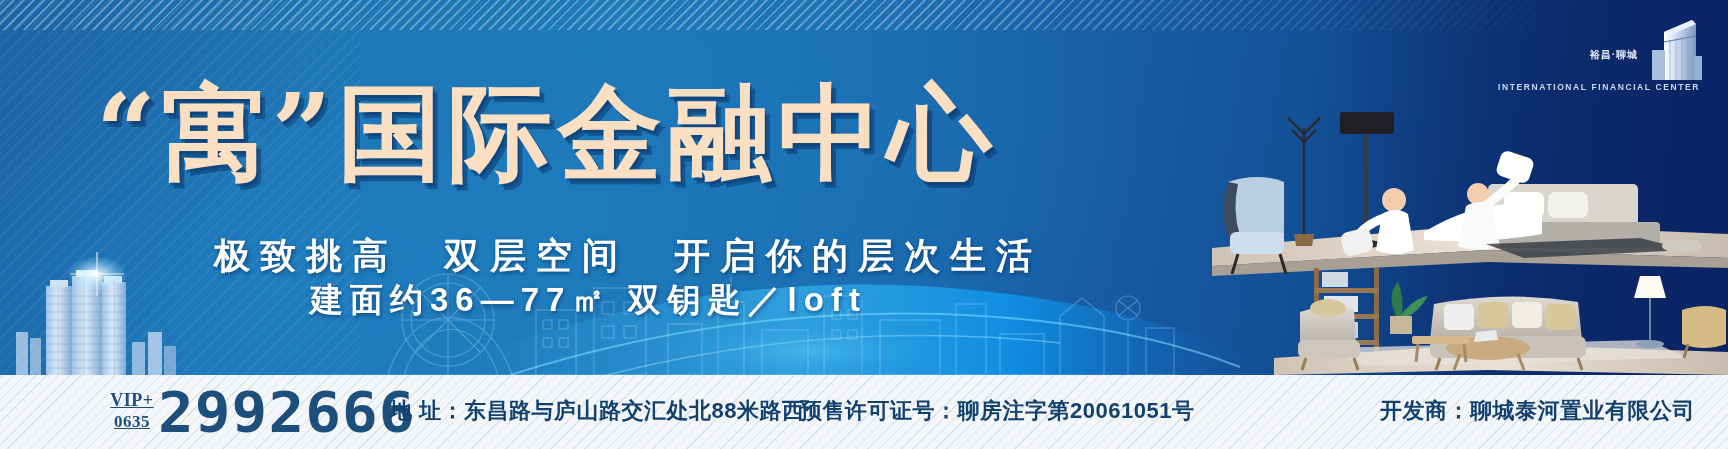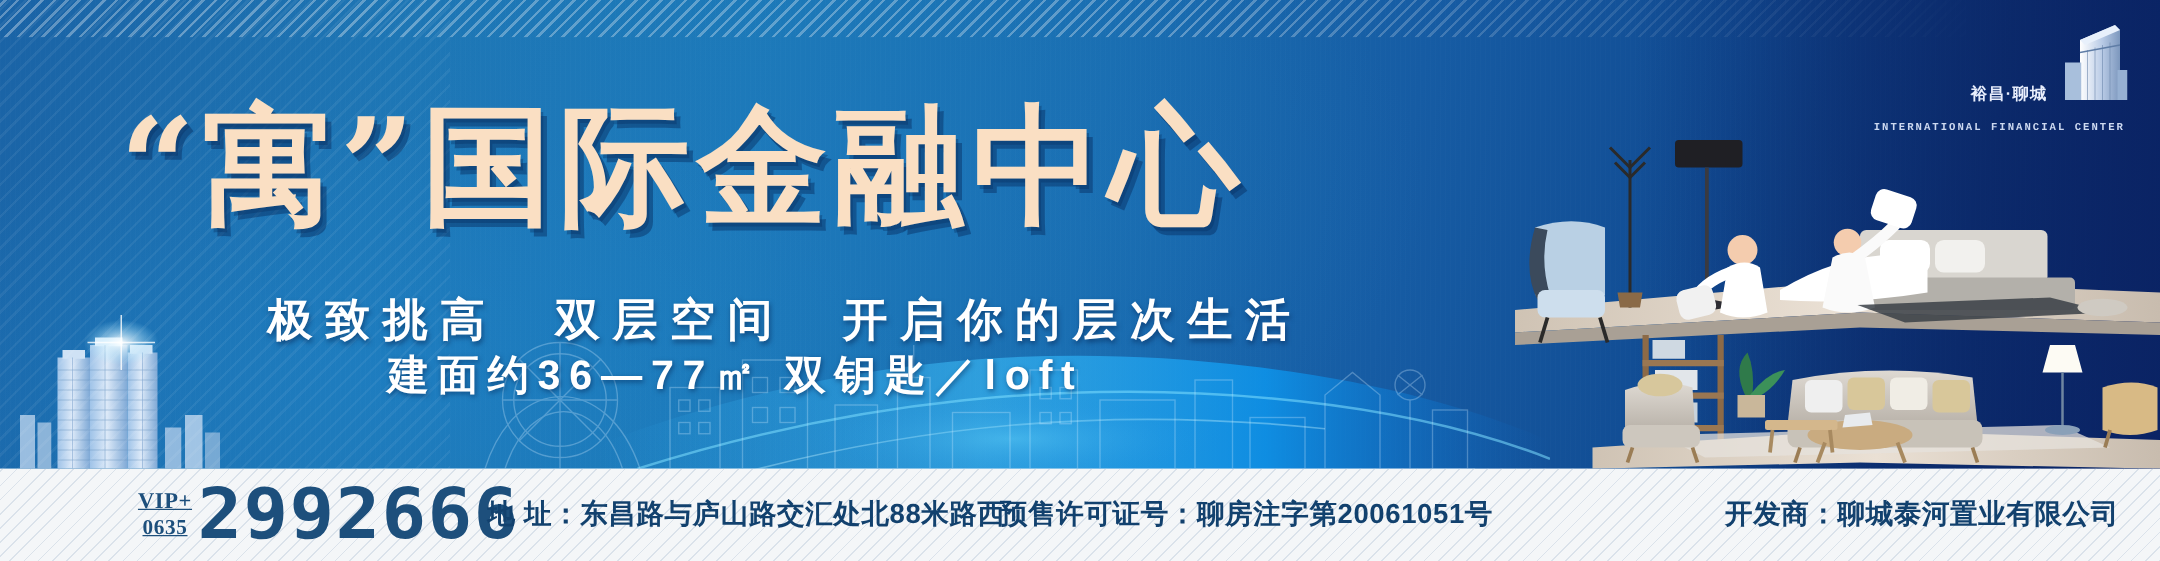--- a/index.html
+++ b/index.html
@@ -42,27 +42,27 @@
   .sub1 { position:absolute; left:214px; top:232px; font-size:36px; font-weight:700;
     letter-spacing:10px; color:#ffffff; white-space:nowrap;
     text-shadow:1px 2px 4px rgba(3,35,80,.55);text-align:center; }
   .sub2 { position:absolute; left:310px; top:278px; font-size:33px; font-weight:700;
     letter-spacing:7px; color:#ffffff; white-space:nowrap;
     text-shadow:1px 2px 4px rgba(3,35,80,.55); }
 
   
   .logo { position:absolute; right:18px; top:22px; width:196px; height:82px; text-align:right; }
   .logo-tower { position:absolute; right:8px; top:-6px; width:54px; height:64px; }
-  .logo-l1 { position:absolute; right:72px; top:26px; font-size:13px; font-weight:700;
-    color:#e8eefc; letter-spacing:1px; white-space:nowrap;margin-top:18px; }
+  .logo-l1 { position:absolute; right:72px; top:26px; font-size:10px; font-weight:700;
+    color:#e8eefc; letter-spacing:1px; white-space:nowrap; }
   .logo-l2 { position:absolute; right:10px; top:44px; font-size:21px; font-weight:700;
     color:#ffffff; letter-spacing:2px; white-space:nowrap; }
-  .logo-l3 { position:absolute; right:10px; top:75px; font-size:8.5px; font-weight:700;
+  .logo-l3 { position:absolute; right:10px; top:60px; font-size:8.5px; font-weight:700;
     color:#cdd9f0; letter-spacing:1.6px; white-space:nowrap;
-    font-family:Liberation Mono, monospace; }
+    font-family:Liberation Sans, sans-serif; }
 
   
   .footer { position:absolute; left:0; top:375px; width:1728px; height:74px;
     background:#f4f6f8;
     background-image:repeating-linear-gradient(-45deg, rgba(180,196,214,.40) 0 1px, rgba(255,255,255,0) 1px 8px); }
   .footer-inner { position:relative; width:100%; height:100%; }
   .vipbox { position:absolute; left:104px; top:14px; width:56px; height:46px;
     color:#1d4f7c; text-align:center; font-family:"Liberation Serif","DejaVu Serif",serif;text-decoration:underline; }
   .vip-a { font-size:18px; font-weight:700; line-height:22px; letter-spacing:.5px; }
   .vip-b { font-size:17px; font-weight:700; line-height:22px; letter-spacing:.5px; }

